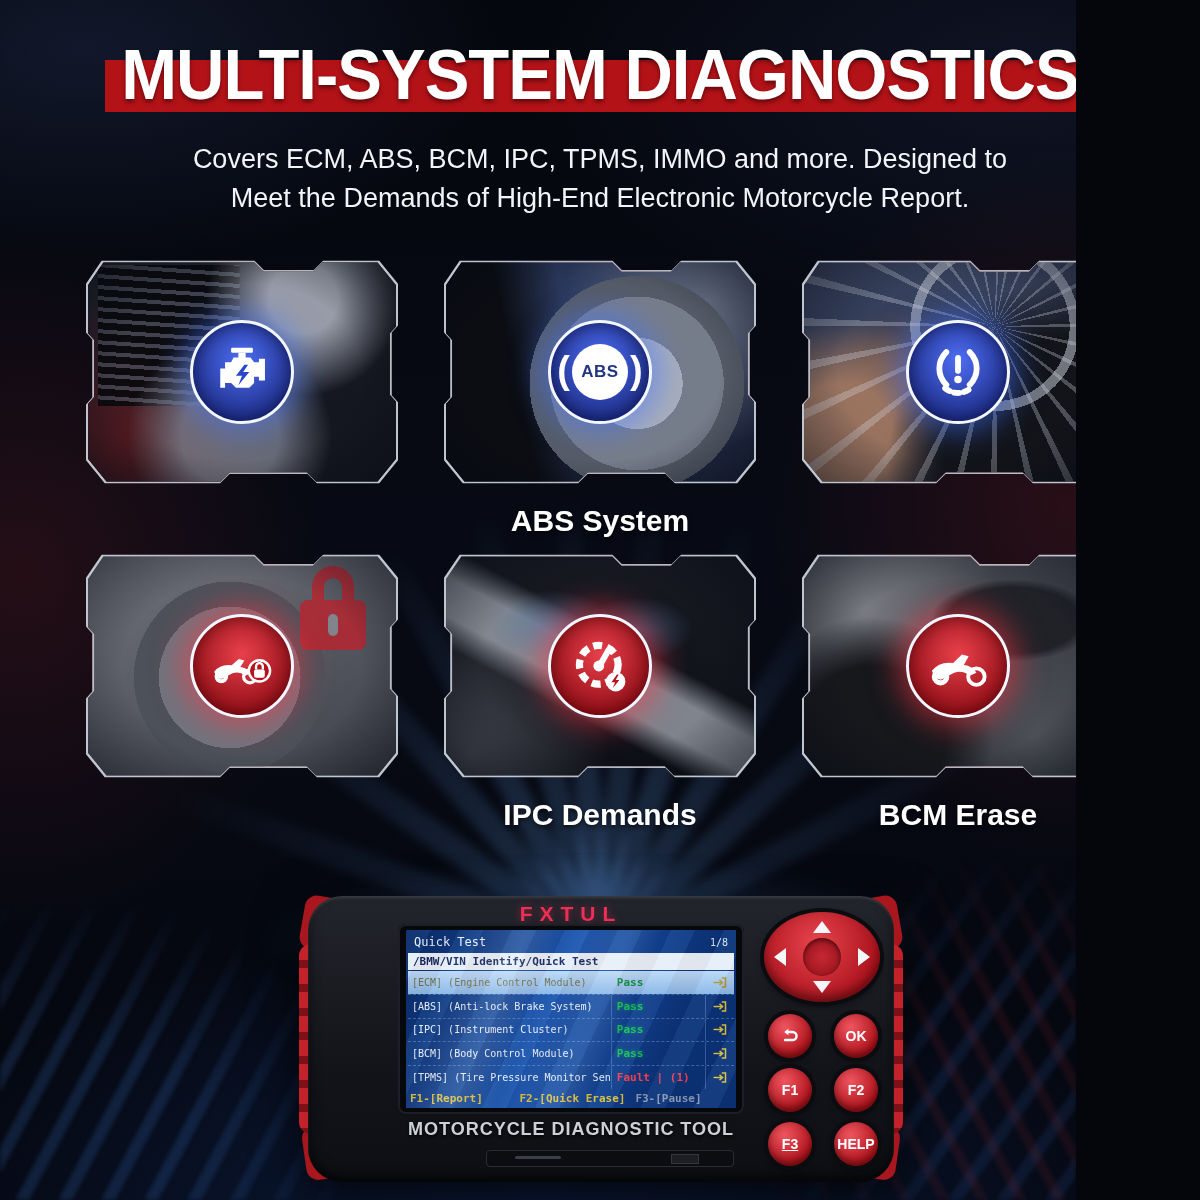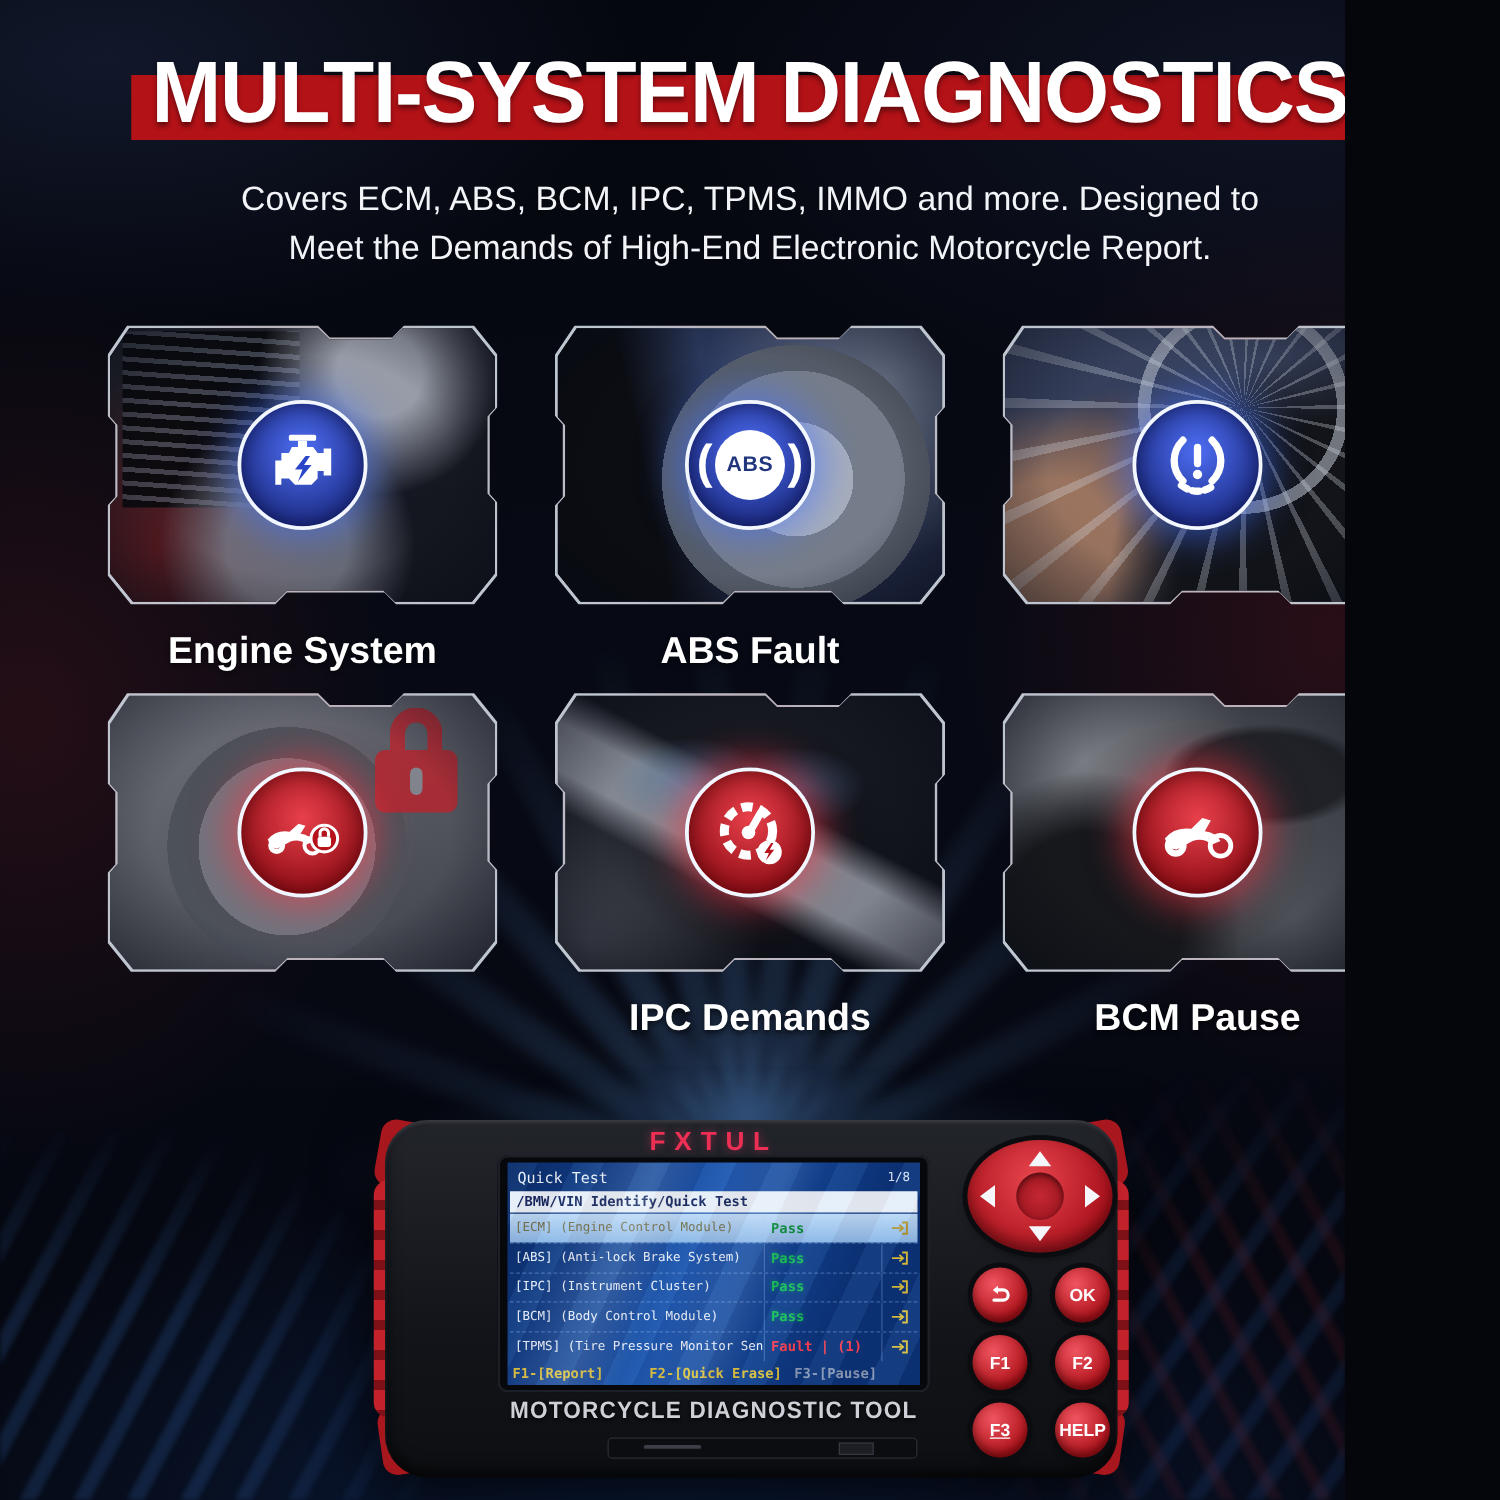--- a/index.html
+++ b/index.html
@@ -186,21 +186,21 @@
   .f-3{color:#8e9bb5;}
   .caption{position:absolute;z-index:2;left:86px;width:354px;top:222px;text-align:center;
       font-size:19px;font-weight:bold;letter-spacing:1px;color:#cdd0d6;transform:scaleX(.95);
       text-shadow:0 2px 3px rgba(0,0,0,.8);}
   .usb-strip{position:absolute;z-index:2;left:178px;top:254px;width:246px;height:15px;background:#0c0d11;
       border:1px solid #2a2c33;border-radius:4px;}
   .usb-glyph{position:absolute;left:28px;top:5px;width:46px;height:3px;background:#3c3f48;border-radius:2px;}
   .usb-port{position:absolute;right:34px;top:3px;width:26px;height:8px;background:#1c1e24;border:1px solid #34373f;}
 
   
-  .controls{position:absolute;z-index:2;left:448px;top:0;width:148px;height:286px;}
+  .controls{position:absolute;z-index:2;left:438px;top:0;width:148px;height:286px;}
   .dpad{position:absolute;left:18px;top:16px;width:116px;height:90px;border-radius:50%;
       background:radial-gradient(circle at 45% 35%, #e8454e, #a8101a 75%);
       box-shadow:0 0 0 4px #0b0c10, 0 4px 8px rgba(0,0,0,.6), inset 0 -6px 10px rgba(0,0,0,.4);}
   .dpad-center{position:absolute;left:50%;top:50%;width:38px;height:38px;border-radius:50%;
       transform:translate(-50%,-50%);background:radial-gradient(#c52832,#90101a);
       box-shadow:inset 0 2px 5px rgba(0,0,0,.55);}
   .arr{position:absolute;width:0;height:0;}
   .arr.up{left:50%;top:9px;transform:translateX(-50%);
       border-left:9px solid transparent;border-right:9px solid transparent;border-bottom:12px solid #f4f6fa;}
   .arr.down{left:50%;bottom:9px;transform:translateX(-50%);
@@ -259,36 +259,35 @@
         <div class="photo ph-engine"></div>
         <div class="medal blue">
           <svg width="58" height="58" viewBox="0 0 48 48">
             <rect x="15" y="4" width="18" height="4" rx="1" fill="#fff"></rect>
             <rect x="21" y="8" width="6" height="5" fill="#fff"></rect>
             <path fill="#fff" d="M17 12 h14 l3 4 h4 v-3 h5 v18 h-5 v-3 h-4 v5 l-4 4 H19 l-4 -4 h-5 v4 H6 V21 h4 v-5 h5 z"></path>
             <path fill="#2b46c8" d="M26 18 l-7 9 h5 l-3 8 9 -11 h-5 l4 -6 z"></path>
           </svg>
         </div>
       </div>
-      <div class="panel-label">Engine System</div>
     </div>
 
     <div class="panel">
       <div class="frame">
         <div class="halo"></div>
         <div class="photo ph-abs"></div>
         <div class="medal blue">
           <div class="abs-wrap">
             <span class="abs-paren">(</span>
             <span class="abs-disc">ABS</span>
             <span class="abs-paren">)</span>
           </div>
         </div>
       </div>
-      <div class="panel-label">ABS Fault</div>
+      <div class="panel-label">ABS System</div>
     </div>
 
     <div class="panel">
       <div class="frame">
         <div class="halo"></div>
         <div class="photo ph-tpms"></div>
         <div class="medal blue">
           <svg width="56" height="56" viewBox="0 0 48 48" fill="none" stroke="#fff" stroke-width="5" stroke-linecap="round">
             <path d="M14 7 C6 15 6 27 14 35"></path>
             <path d="M34 7 C42 15 42 27 34 35"></path>
@@ -349,21 +348,21 @@
         <div class="photo ph-bcm"></div>
         <div class="medal red">
           <svg width="62" height="46" viewBox="0 0 64 44">
             <circle cx="14" cy="33" r="9" fill="#fff"></circle>
             <circle cx="14" cy="33" r="3.6" fill="#a3121c"></circle>
             <circle cx="51" cy="33" r="8.5" fill="none" stroke="#fff" stroke-width="4"></circle>
             <path fill="#fff" d="M5 27 q8 -10 22 -8 l9 -9 7 2 -5 9 q9 1 13 8 l-7 3 q-7 -6 -16 -3 l-13 7 q-6 1 -10 -9 z"></path>
           </svg>
         </div>
       </div>
-      <div class="panel-label">BCM Pause</div>
+      <div class="panel-label">BCM Erase</div>
     </div>
   </div>
 
   <div class="device">
     <div class="chip tl"></div>
     <div class="chip tr"></div>
     <div class="chip bl"></div>
     <div class="chip br"></div>
     <div class="grip left"></div>
     <div class="grip right"></div>

